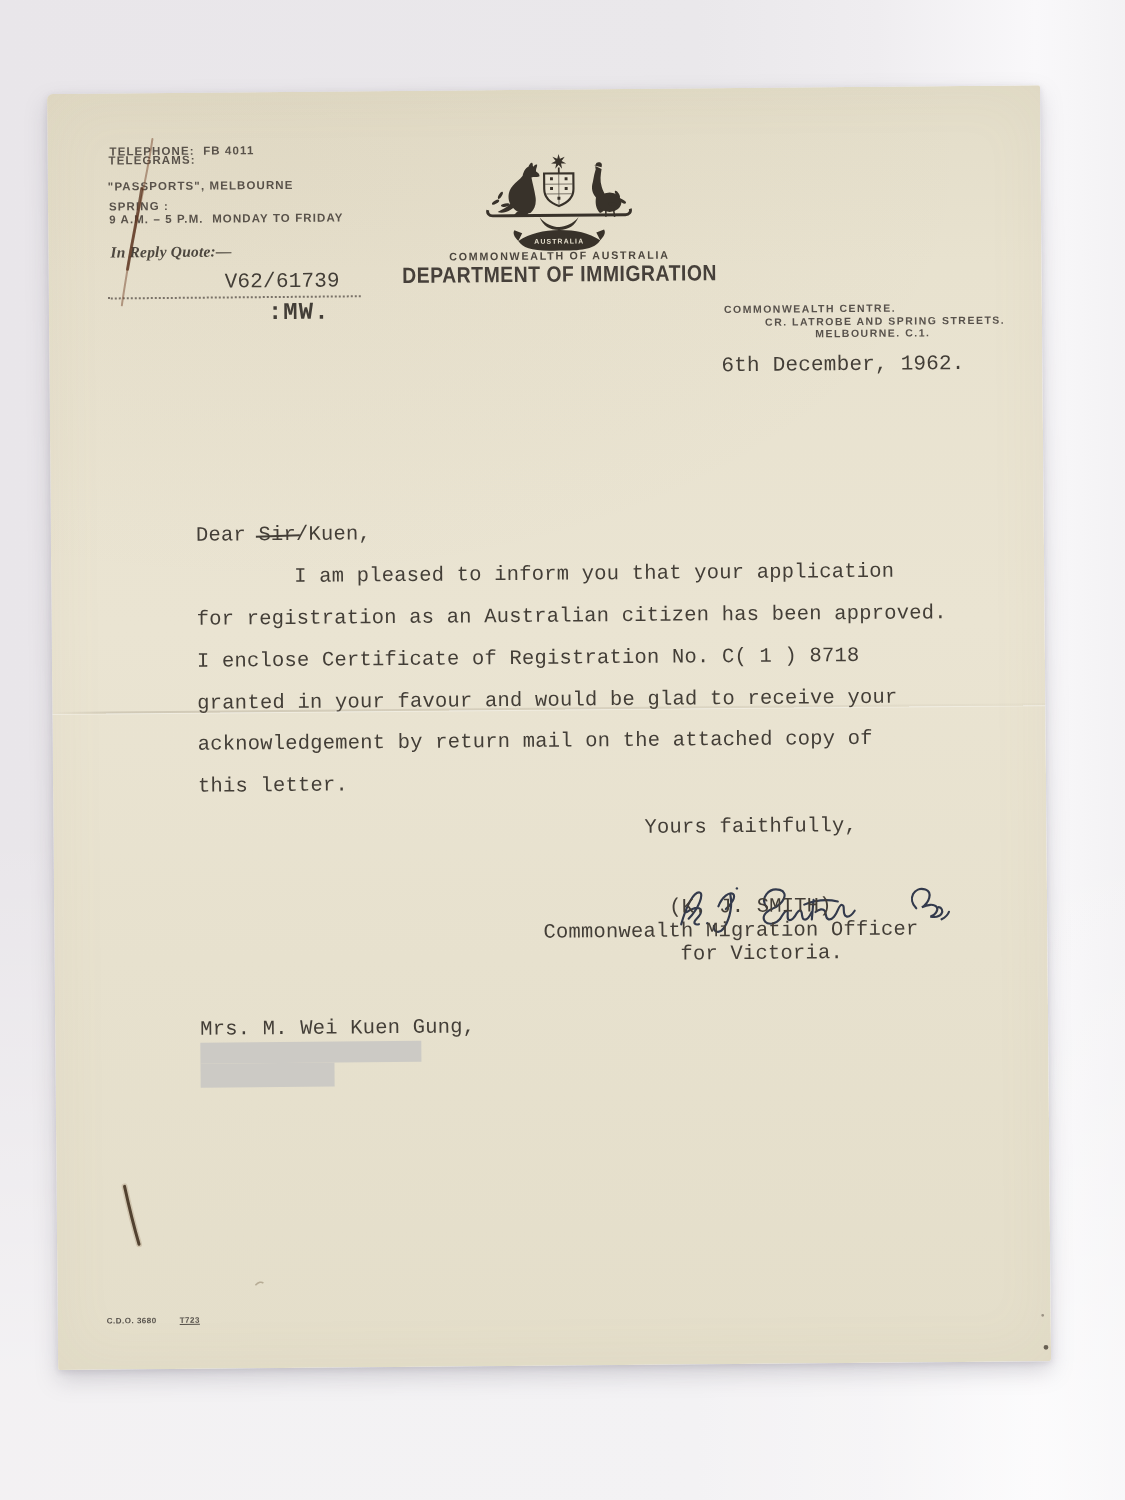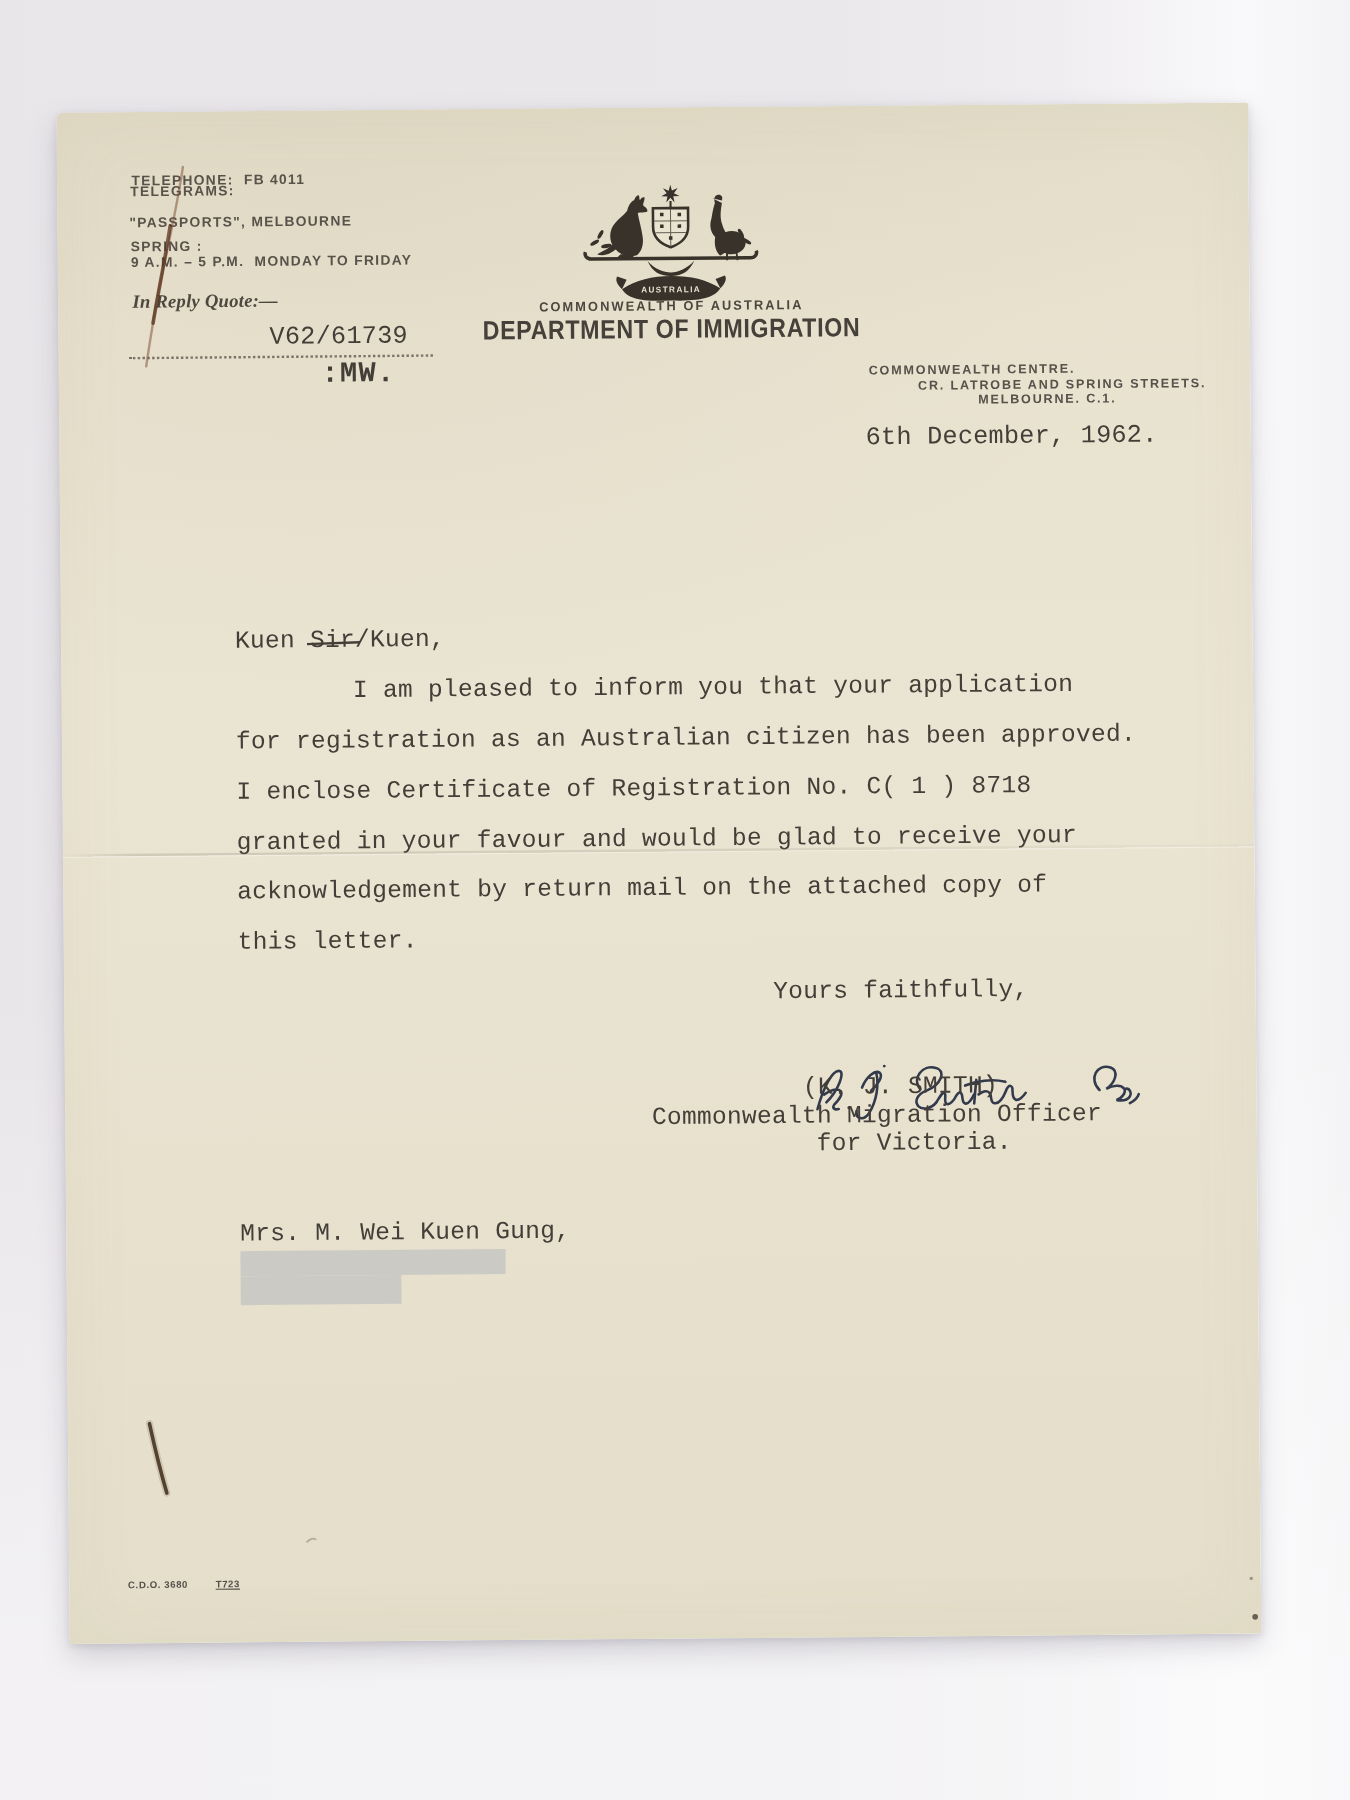--- a/index.html
+++ b/index.html
@@ -104,21 +104,21 @@
 
     <div class="abs coa-line" style="left:331px;top:160px;width:360px;">COMMONWEALTH OF AUSTRALIA</div>
     <div class="abs dept" style="left:331px;top:172px;width:360px;">DEPARTMENT OF IMMIGRATION</div>
 
     <div class="abs print hq" style="left:675px;top:215px;">COMMONWEALTH CENTRE.</div>
     <div class="abs print hq" style="left:716px;top:228px;">CR. LATROBE AND SPRING STREETS.</div>
     <div class="abs print hq" style="left:766px;top:240px;">MELBOURNE. C.1.</div>
 
     <div class="abs tw" style="left:672px;top:266px;font-size:21px;">6th December, 1962.</div>
 
-    <div class="abs tw" style="left:145px;top:431px;"><span>Kuen </span><span class="struck">Sir</span><span>/Kuen,</span></div>
+    <div class="abs tw" style="left:145px;top:431px;"><span>Dear </span><span class="struck">Sir</span><span>/Kuen,</span></div>
 
     <div>
       <div class="abs tw" style="left:243px;top:473px;">I am pleased to inform you that your application</div>
       <div class="abs tw" style="left:145px;top:515px;">for registration as an Australian citizen has been approved.</div>
       <div class="abs tw" style="left:145px;top:557px;">I enclose Certificate of Registration No. C( 1 ) 8718</div>
       <div class="abs tw" style="left:145px;top:599px;">granted in your favour and would be glad to receive your</div>
       <div class="abs tw" style="left:145px;top:640px;">acknowledgement by return mail on the attached copy of</div>
       <div class="abs tw" style="left:145px;top:682px;">this letter.</div>
     </div>
 

